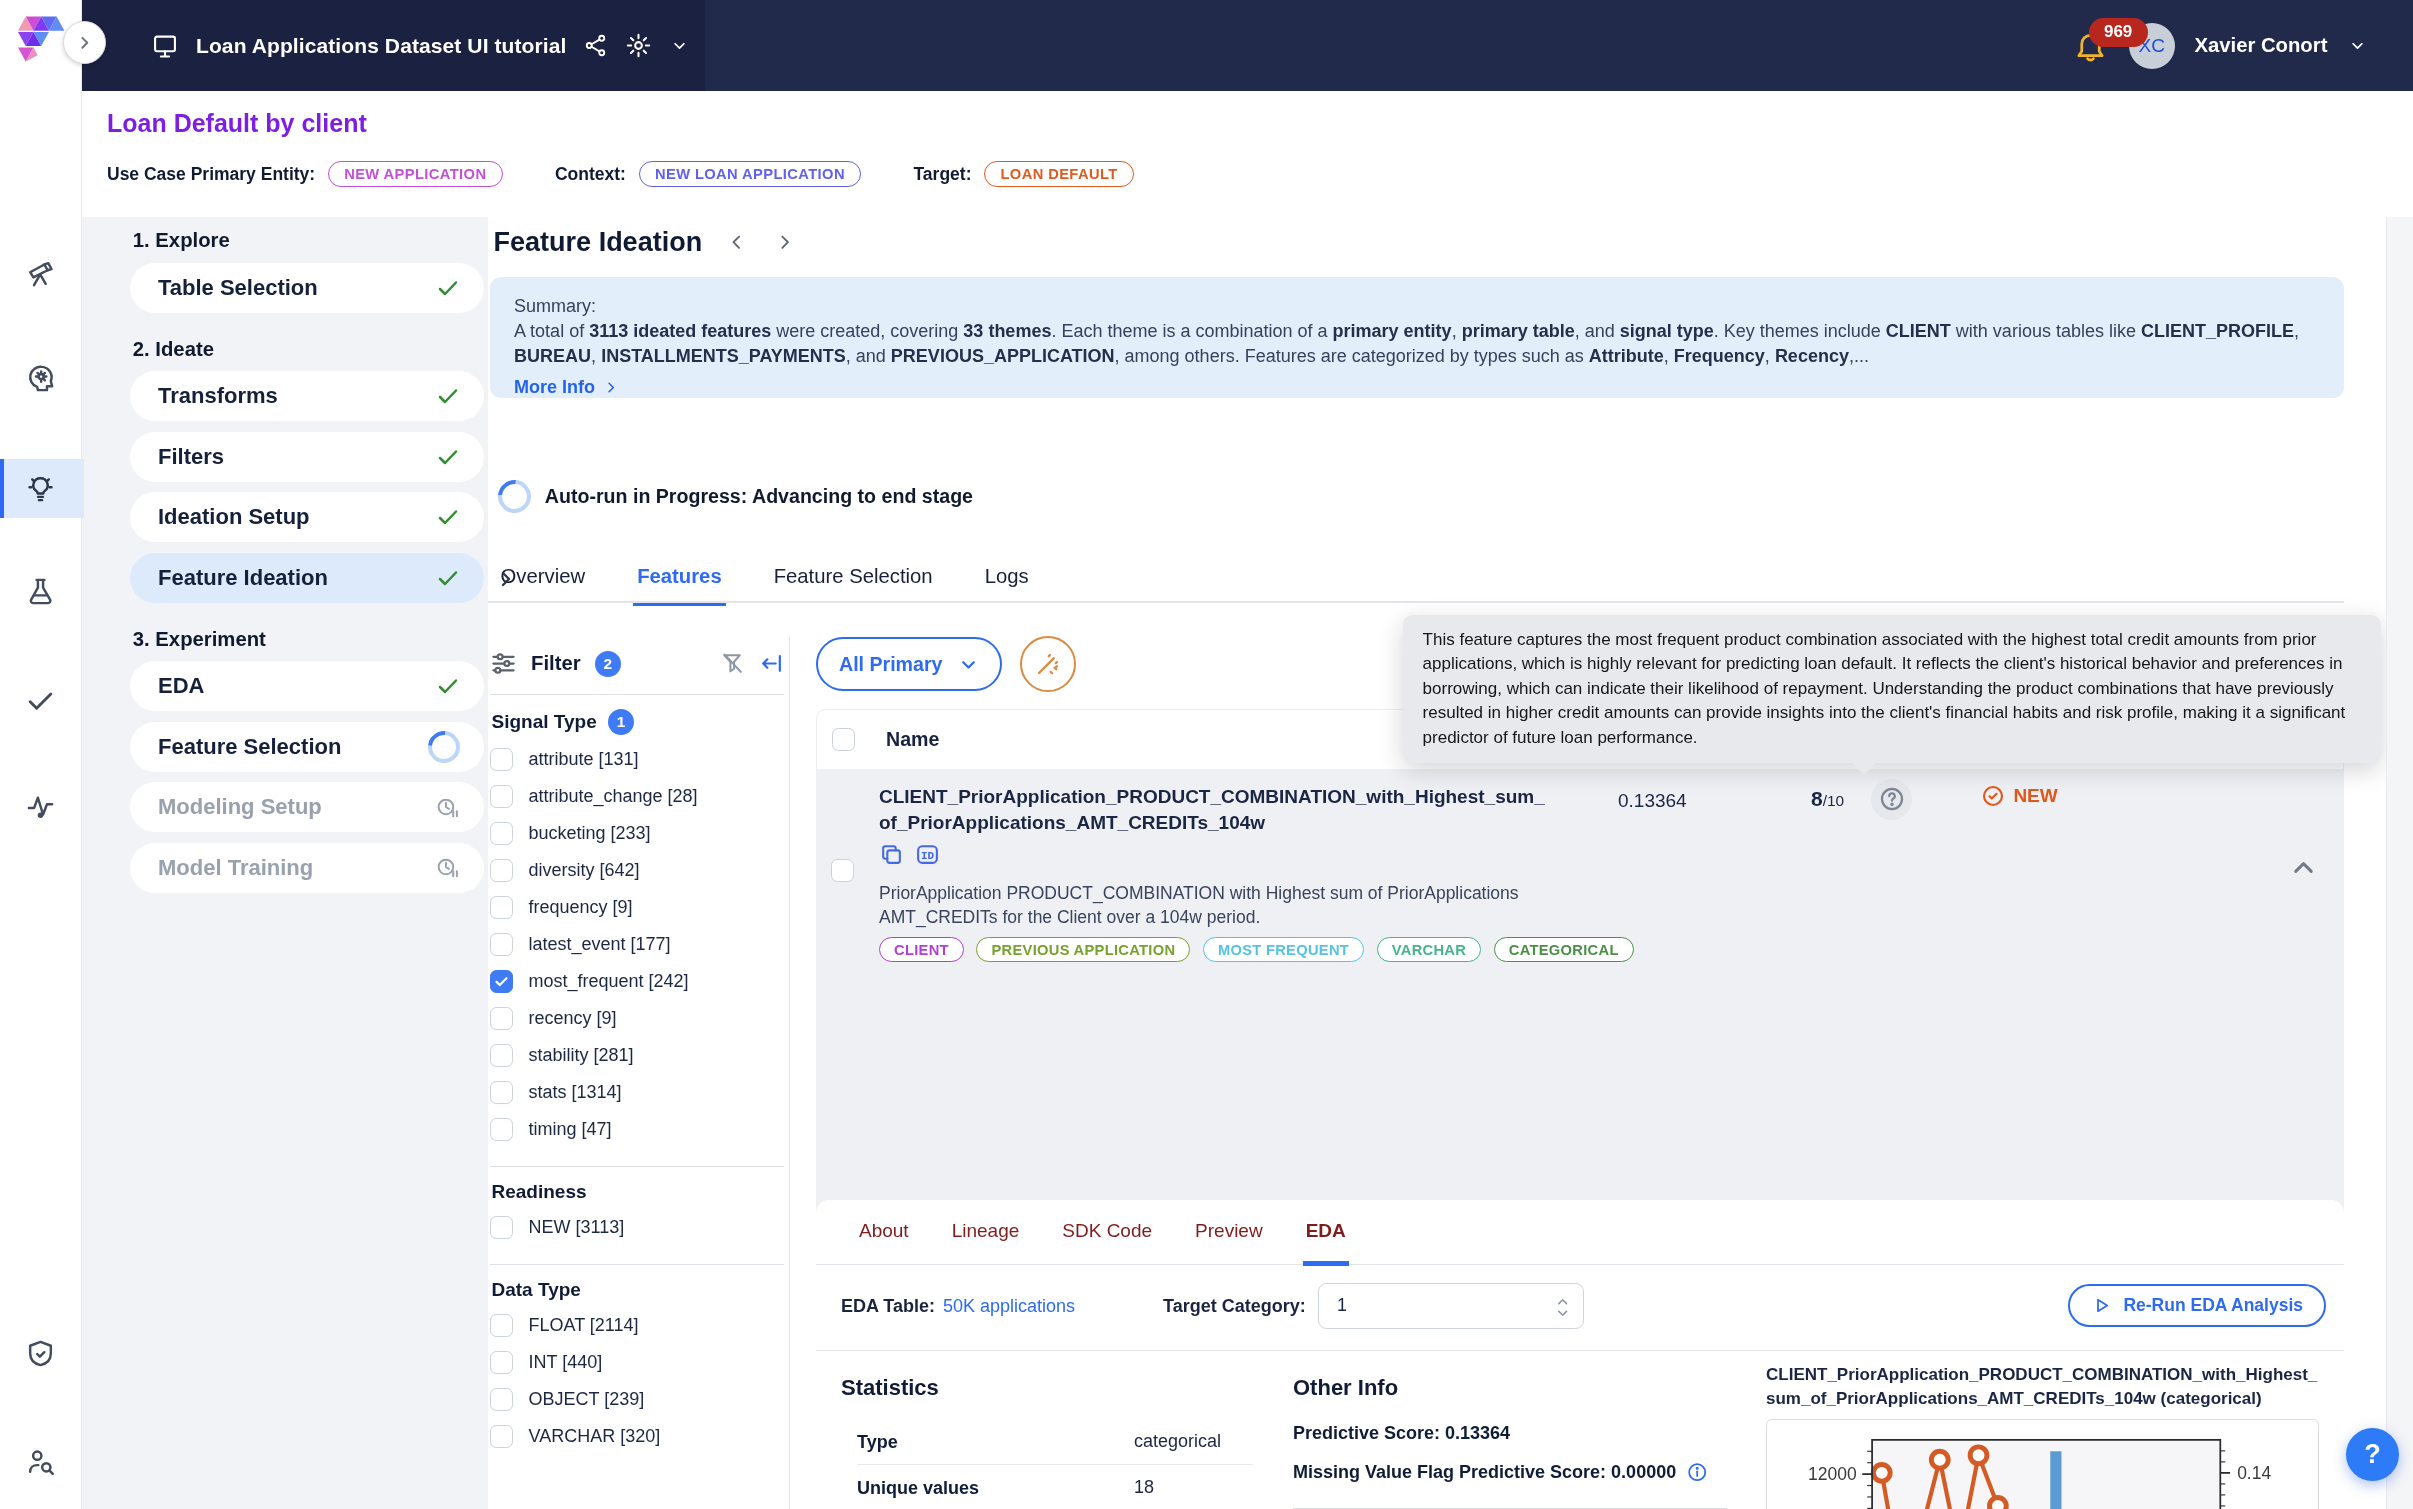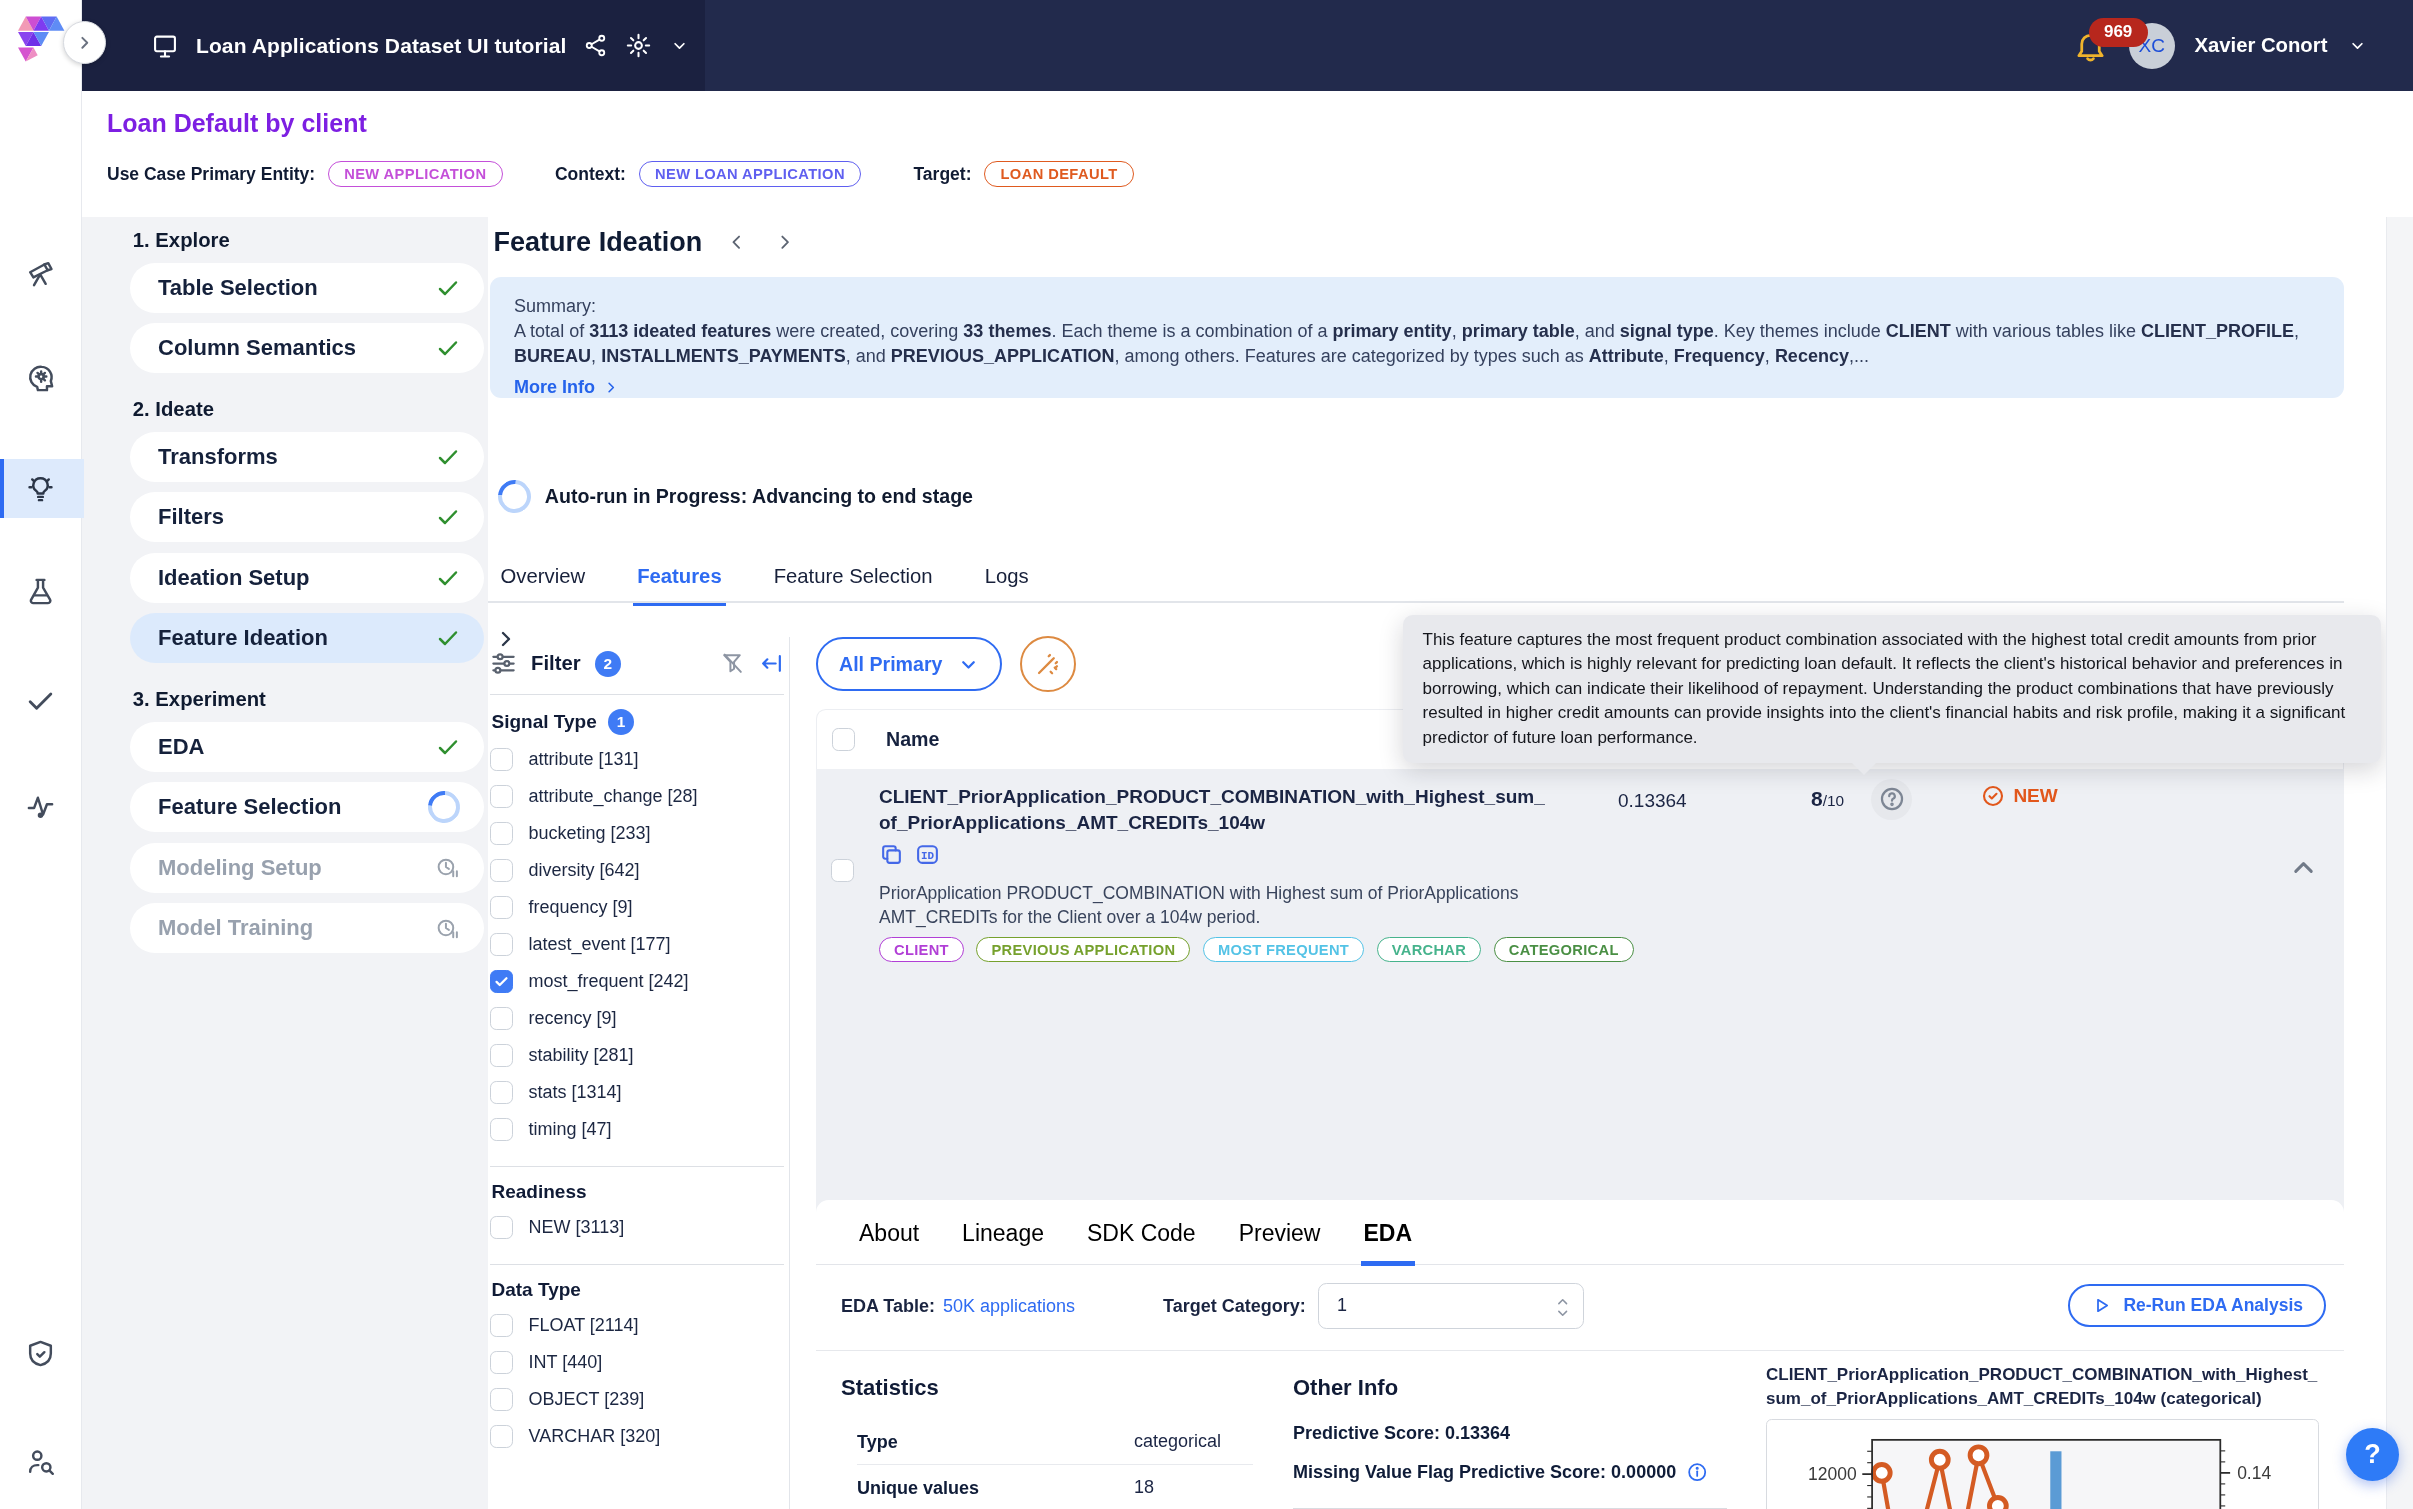--- a/index.html
+++ b/index.html
@@ -98,21 +98,21 @@
   .feat-read{position:absolute;left:995px;top:18px;color:#1b2544}
   .feat-read .big{font-size:21px;font-weight:700}
   .feat-read .small{font-size:15.4px}
   .q-wrap{position:absolute;left:1055px;top:9.8px;width:41px;height:41px;border-radius:50%;background:#e6e8ec;
     display:flex;align-items:center;justify-content:center}
   .new-badge{position:absolute;left:1165px;top:15.4px;display:flex;align-items:center;gap:8.4px;color:#e2571b;font-size:19px;font-weight:700}
   .row-chev{position:absolute;left:1472px;top:83px}
   
   .detail-card{position:absolute;left:0;top:431px;width:1528px;height:883px;background:#fff;border-radius:12.6px}
   .dtabs{position:absolute;left:43px;top:19.6px;display:flex;gap:43px}
-  .dtab{position:relative;font-size:23px;color:#000000;height:46px}
+  .dtab{position:relative;font-size:19px;color:#7f1d1d;height:46px}
   .dtab.active{font-weight:700}
   .dtab.active::after{content:"";position:absolute;left:-2.8px;right:-2.8px;bottom:0;height:4.2px;background:#2e6bf2;z-index:2}
   .ddiv1{position:absolute;left:0;top:64px;width:1528px;height:1.4px;background:#e3e5ea}
   .eda-ctrl{position:absolute;left:25px;top:83px;right:18px;height:49px}
   .eda-lbl{position:absolute;left:0;top:12.6px;font-size:18px;font-weight:700;color:#1a2440}
   .eda-link{position:absolute;left:102px;top:12.6px;font-size:18px;color:#2e6bf2}
   .tc-lbl{position:absolute;left:322px;top:12.6px;font-size:18px;font-weight:700;color:#1a2440}
   .tc-select{position:absolute;left:477px;top:0;width:266px;height:46px;border:1.4px solid #cfd4db;border-radius:8.4px;background:#fff;box-sizing:border-box}
   .tc-value{position:absolute;left:18px;top:11.2px;font-size:18px;color:#1b2544}
   .tc-step{position:absolute;right:12.6px;top:9.8px}
@@ -280,28 +280,20 @@
   </div>
 </div>
 
 <div class="wiz-bg"></div>
 <div class="scroll-strip"></div>
 
 <div class="wizard" id="wizard">
     <div class="wiz-section-label">1. Explore</div>
     <div class="wiz-item">
       <div class="wiz-label">Table Selection</div>
-      <div class="wiz-status">
-        <svg viewBox="0 0 24 24" width="24" height="24" fill="none" stroke="#2f8f2f" stroke-width="2.5" stroke-linecap="round" stroke-linejoin="round">
-          <path d="M4 13l5 5L20 6.5"></path>
-        </svg>
-      </div>
-    </div>
-    <div class="wiz-item">
-      <div class="wiz-label">Column Semantics</div>
       <div class="wiz-status">
         <svg viewBox="0 0 24 24" width="24" height="24" fill="none" stroke="#2f8f2f" stroke-width="2.5" stroke-linecap="round" stroke-linejoin="round">
           <path d="M4 13l5 5L20 6.5"></path>
         </svg>
       </div>
     </div>
     <div class="wiz-section-label">2. Ideate</div>
     <div class="wiz-item">
       <div class="wiz-label">Transforms</div>
       <div class="wiz-status">

